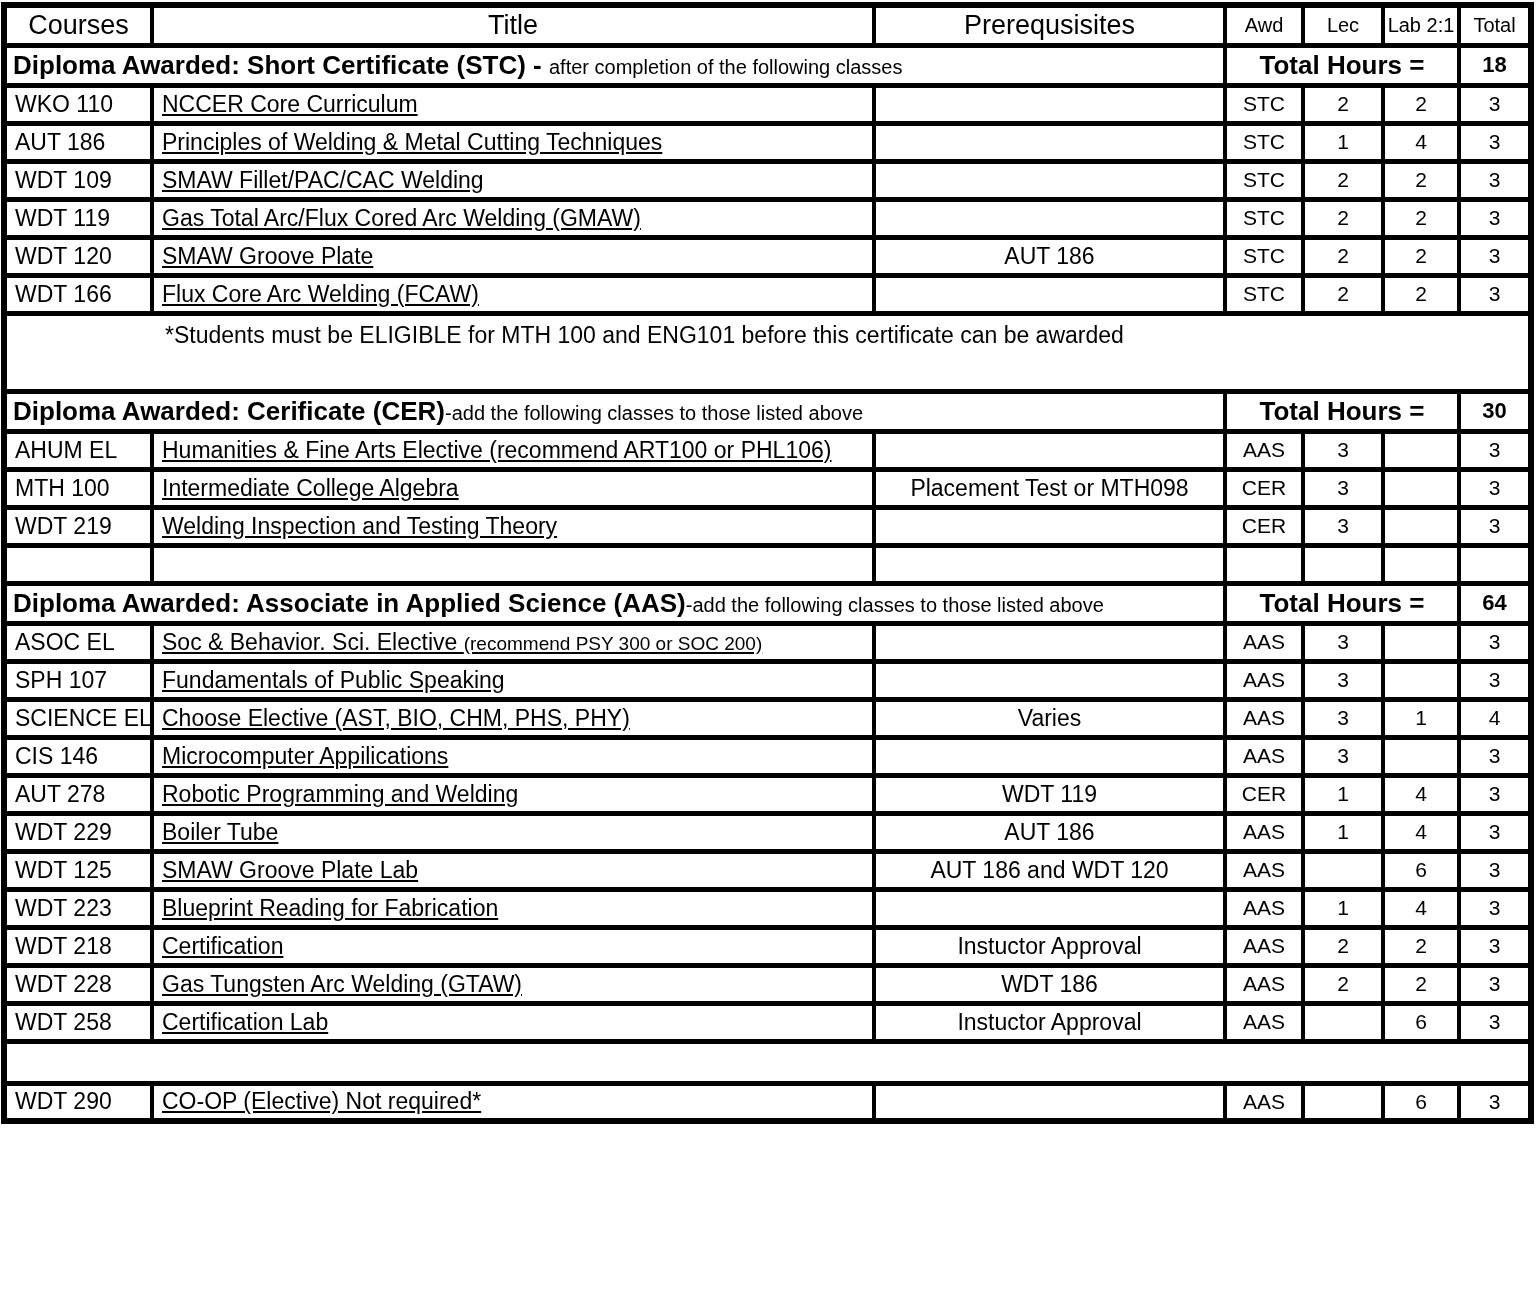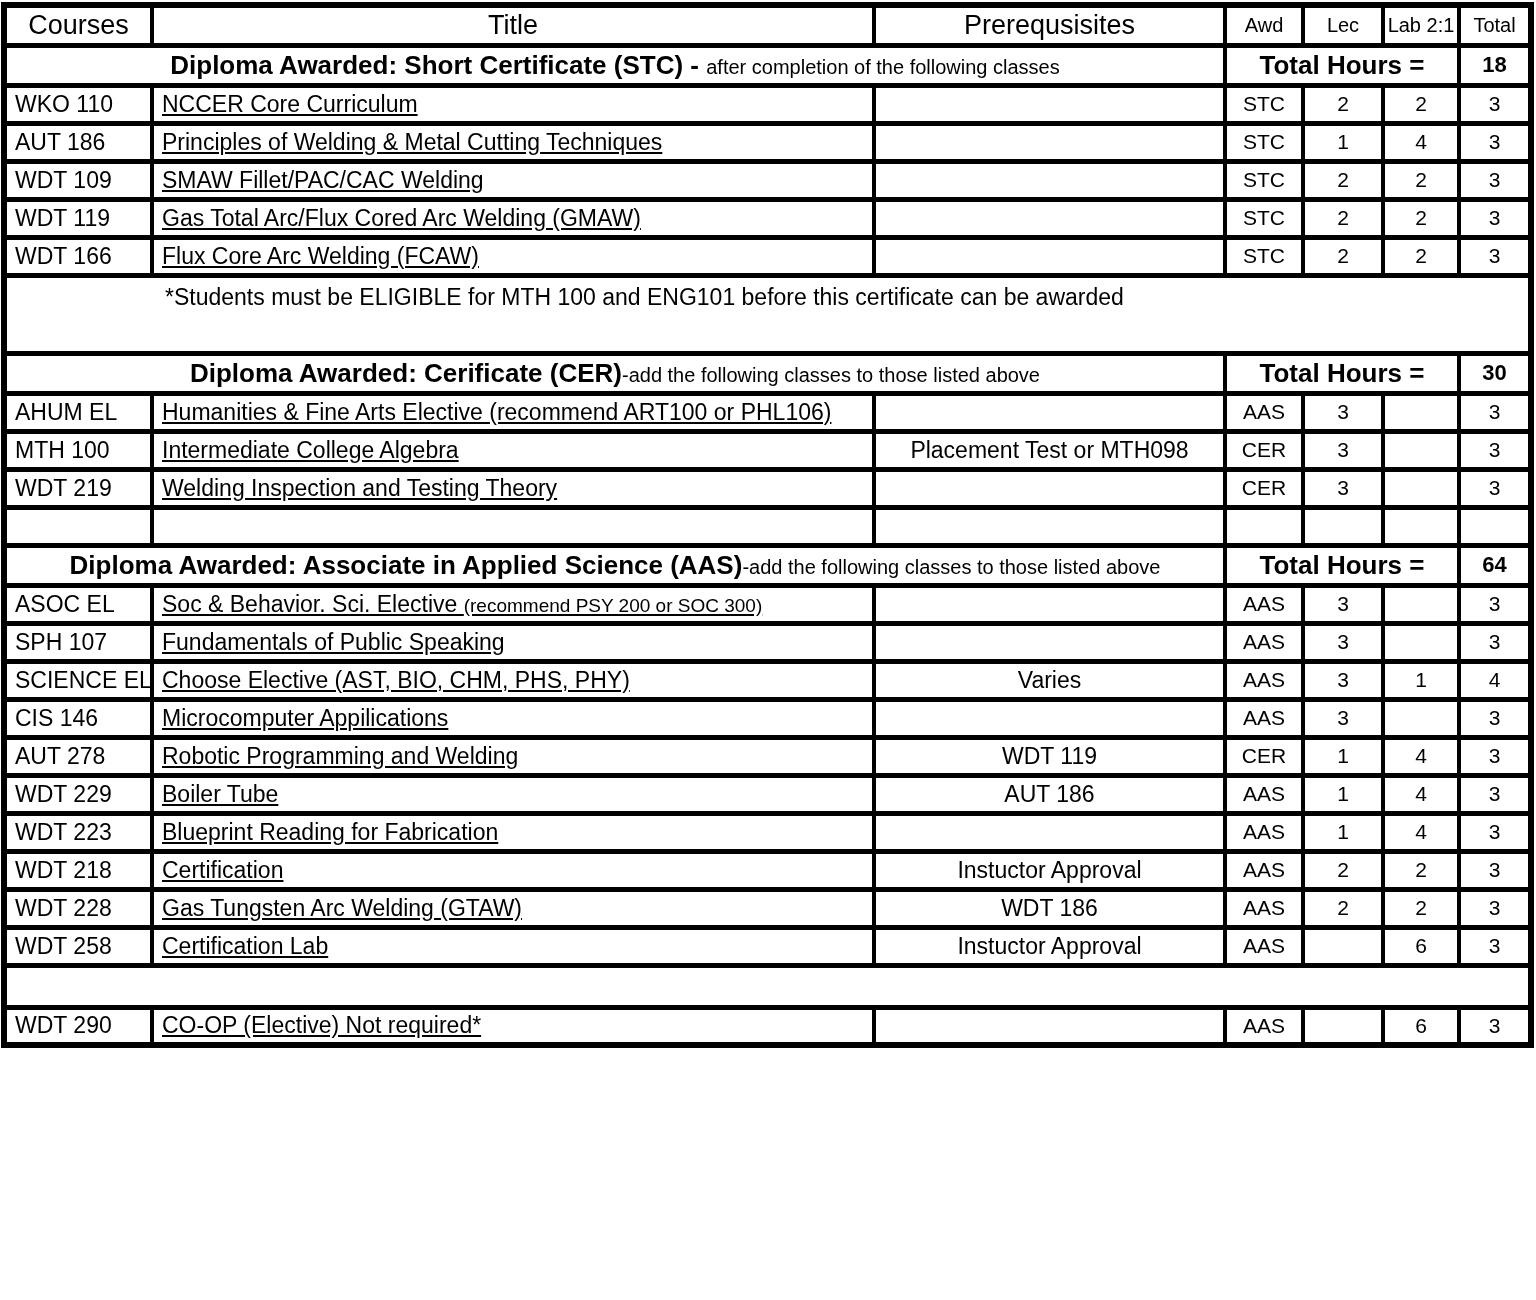--- a/index.html
+++ b/index.html
@@ -32,21 +32,21 @@
     overflow: hidden;
     white-space: nowrap;
     background: #fff;
   }
   
   tr.head-row { height: 40px; }
   th.col-head { font-weight: 400; font-size: 27px; text-align: center; }
   th.col-head-sm { font-weight: 400; font-size: 20px; text-align: center; padding: 0 2px; }
   
   tr.sec-row { height: 40px; }
-  td.sec-title { text-align: center; }
+  td.sec-title { text-align: left; }
   td.sec-title .b { font-weight: 700; font-size: 26px; }
   td.sec-title .n { font-weight: 400; font-size: 20px; }
   td.sec-hours { text-align: center; font-weight: 700; font-size: 26px; }
   td.sec-total { text-align: center; font-weight: 700; font-size: 22px; }
   
   tr.data-row { height: 38px; }
   td.c-course { text-align: left; font-size: 23px; padding-left: 8px; }
   td.c-title  { text-align: left; font-size: 23px; padding-left: 8px; text-decoration: underline; }
   td.c-title .small { font-size: 19px; }
   td.c-prereq { text-align: center; font-size: 23px; }
@@ -124,20 +124,29 @@
         <tr class="data-row">
           <td class="c-course">WDT 119</td>
           <td class="c-title">Gas Total Arc/Flux Cored Arc Welding (GMAW)</td>
           <td class="c-prereq"></td>
           <td class="c-num">STC</td>
           <td class="c-num">2</td>
           <td class="c-num">2</td>
           <td class="c-num">3</td>
         </tr>
         <tr class="data-row">
+          <td class="c-course">WDT 120</td>
+          <td class="c-title">SMAW Groove Plate</td>
+          <td class="c-prereq">AUT 186</td>
+          <td class="c-num">STC</td>
+          <td class="c-num">2</td>
+          <td class="c-num">2</td>
+          <td class="c-num">3</td>
+        </tr>
+        <tr class="data-row">
           <td class="c-course">WDT 166</td>
           <td class="c-title">Flux Core Arc Welding (FCAW)</td>
           <td class="c-prereq"></td>
           <td class="c-num">STC</td>
           <td class="c-num">2</td>
           <td class="c-num">2</td>
           <td class="c-num">3</td>
         </tr>
         <tr class="note-row">
           <td class="c-note" colspan="7">*Students must be ELIGIBLE for MTH 100 and ENG101 before this certificate can be awarded</td>
@@ -183,21 +192,21 @@
           <td class="c-num"></td>
           <td class="c-num"></td>
         </tr>
         <tr class="sec-row">
           <td class="sec-title" colspan="3"><span class="b">Diploma Awarded: Associate in Applied Science (AAS)</span><span class="n">-add the following classes to those listed above</span></td>
           <td class="sec-hours" colspan="3">Total Hours =</td>
           <td class="sec-total">64</td>
         </tr>
         <tr class="data-row">
           <td class="c-course">ASOC EL</td>
-          <td class="c-title">Soc &amp; Behavior. Sci. Elective <span class="small">(recommend PSY 200 or SOC 300)</span></td>
+          <td class="c-title">Soc &amp; Behavior. Sci. Elective <span class="small">(recommend PSY 300 or SOC 200)</span></td>
           <td class="c-prereq"></td>
           <td class="c-num">AAS</td>
           <td class="c-num">3</td>
           <td class="c-num"></td>
           <td class="c-num">3</td>
         </tr>
         <tr class="data-row">
           <td class="c-course">SPH 107</td>
           <td class="c-title">Fundamentals of Public Speaking</td>
           <td class="c-prereq"></td>
@@ -233,20 +242,29 @@
           <td class="c-num">4</td>
           <td class="c-num">3</td>
         </tr>
         <tr class="data-row">
           <td class="c-course">WDT 229</td>
           <td class="c-title">Boiler Tube</td>
           <td class="c-prereq">AUT 186</td>
           <td class="c-num">AAS</td>
           <td class="c-num">1</td>
           <td class="c-num">4</td>
+          <td class="c-num">3</td>
+        </tr>
+        <tr class="data-row">
+          <td class="c-course">WDT 125</td>
+          <td class="c-title">SMAW Groove Plate Lab</td>
+          <td class="c-prereq">AUT 186 and WDT 120</td>
+          <td class="c-num">AAS</td>
+          <td class="c-num"></td>
+          <td class="c-num">6</td>
           <td class="c-num">3</td>
         </tr>
         <tr class="data-row">
           <td class="c-course">WDT 223</td>
           <td class="c-title">Blueprint Reading for Fabrication</td>
           <td class="c-prereq"></td>
           <td class="c-num">AAS</td>
           <td class="c-num">1</td>
           <td class="c-num">4</td>
           <td class="c-num">3</td>

